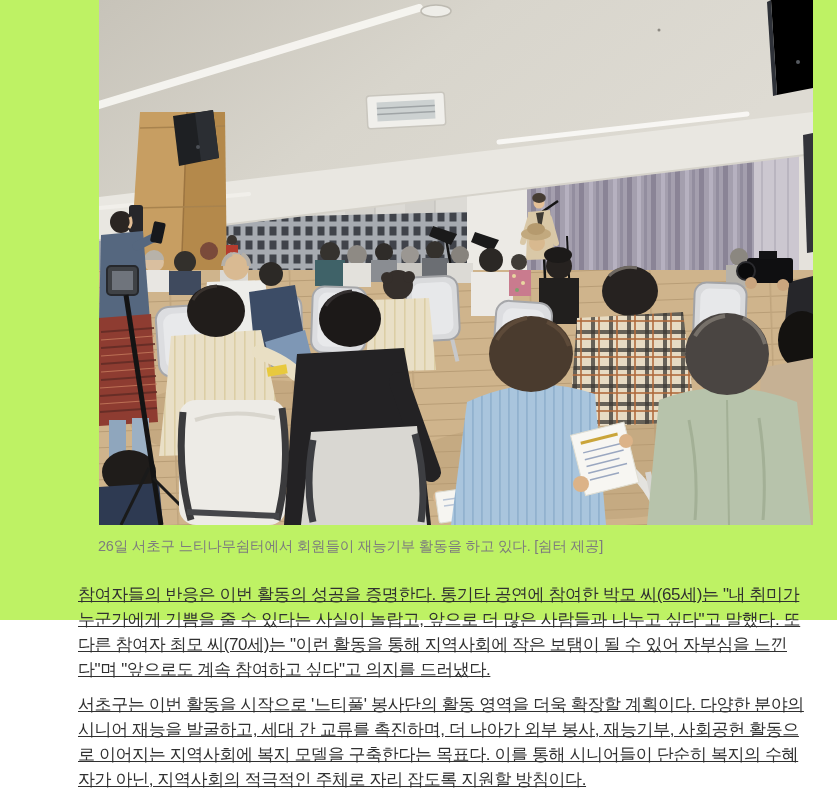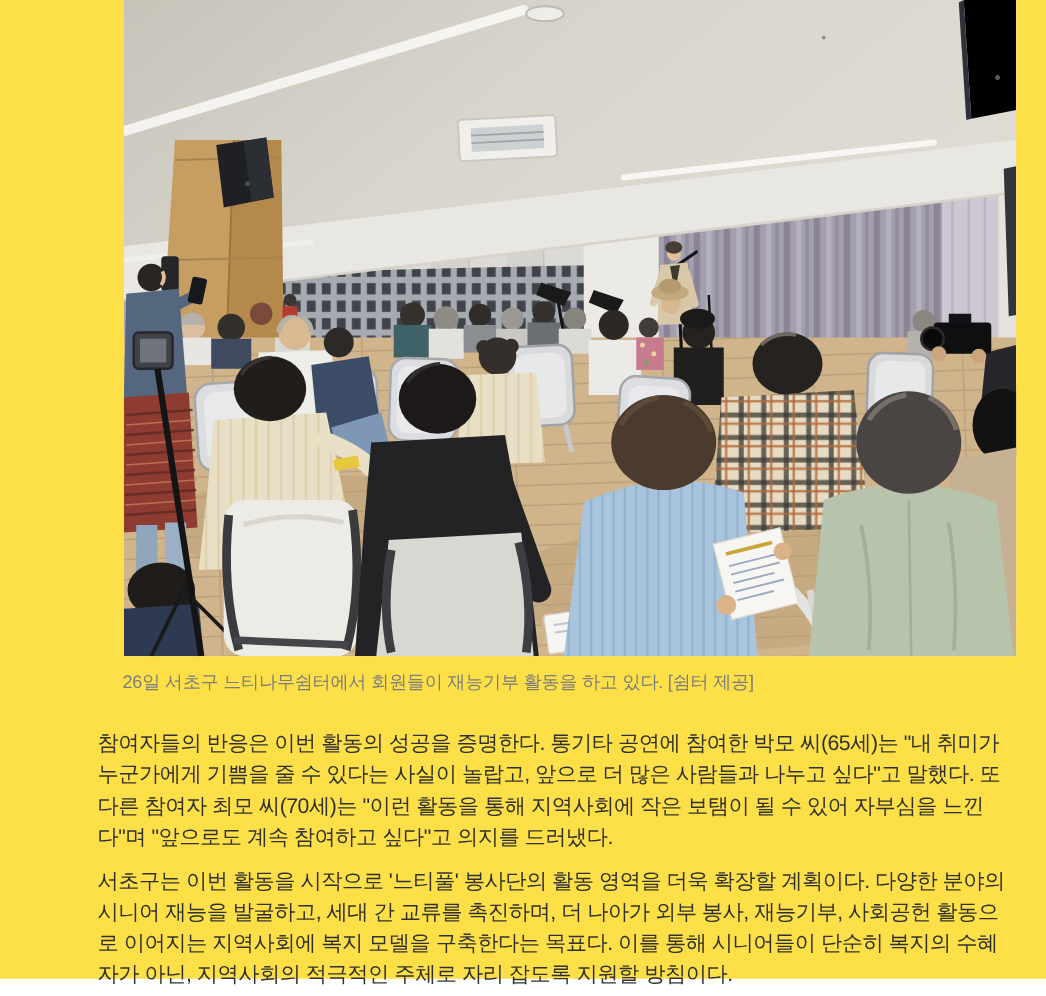--- a/index.html
+++ b/index.html
@@ -1,35 +1,35 @@
 <!DOCTYPE html>
 <html><head>
 <meta charset="utf-8">
 <style>
   html,body{margin:0;padding:0;background:#ffffff;}
   body{
     width:837px;height:797px;overflow:hidden;position:relative;
     font-family:"Liberation Sans","DejaVu Sans",sans-serif;
     -webkit-font-smoothing:antialiased;
   }
-  .article{position:relative;width:837px;height:783px;background:#fde047;}
+  .article{position:relative;width:837px;height:620px;background:#bef264;}
   .photo-wrap{
     position:absolute;left:99px;top:0;width:714px;height:525px;
     overflow:hidden;background:#d8d5cc;
   }
   .photo-wrap svg{display:block;}
   .caption{
     position:absolute;left:98px;top:536px;width:712px;
     font-size:14.5px;line-height:20px;color:#7d7d7d;
     letter-spacing:-0.2px;white-space:nowrap;overflow:hidden;
   }
   .body-text{
     position:absolute;left:78px;width:736px;
     font-size:17px;line-height:25px;color:#303030;
-    letter-spacing:-0.4px;text-align:left;word-break:break-all;
+    letter-spacing:-0.4px;text-align:left;word-break:break-all;text-decoration:underline;
   }
   .body-text p{margin:0;}
   #para1{top:582px;}
   #para2{top:692px;}
 </style>
 </head>
 <body>
 
 <main class="article">
 

